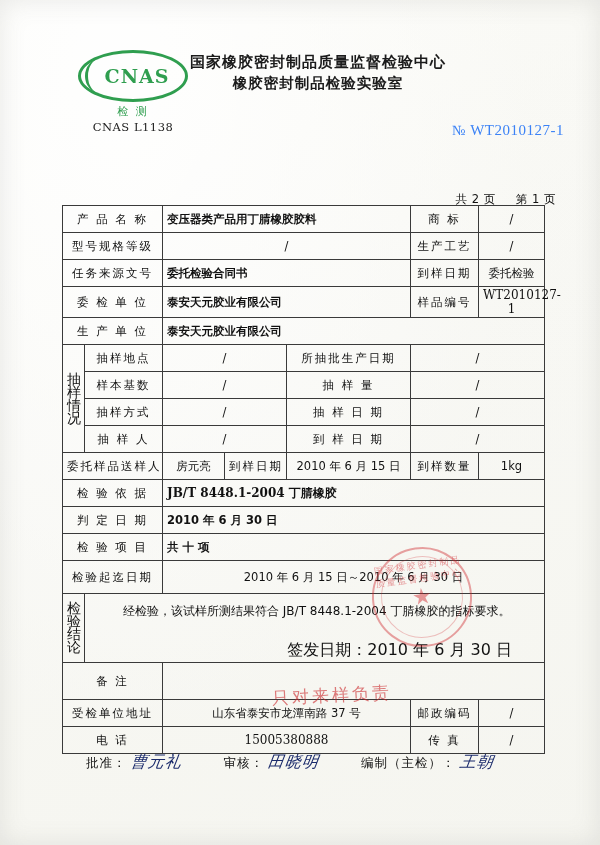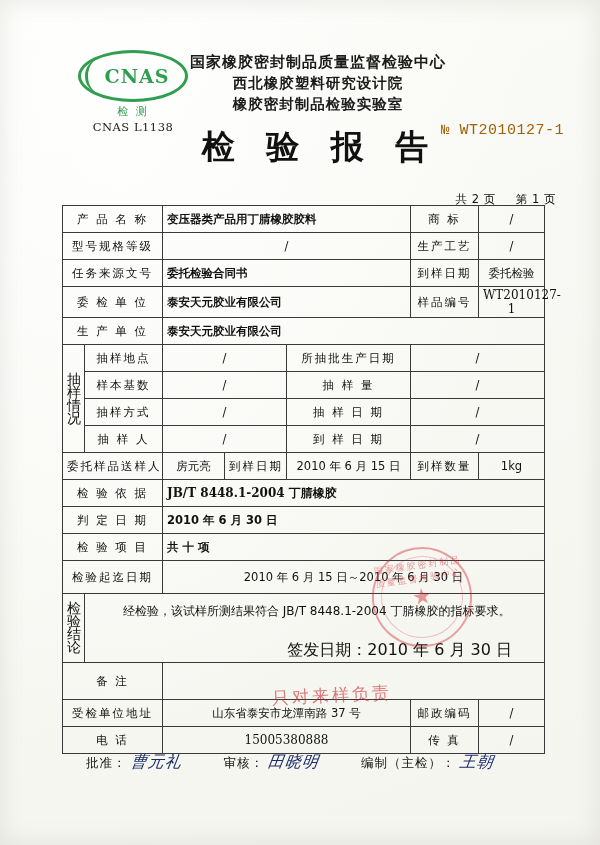--- a/index.html
+++ b/index.html
@@ -114,23 +114,23 @@
     font-size: 11.5px;
     color: #222;
     margin-top: 1px;
     letter-spacing: 0.5px;
   }
 
   .report-no {
     position: absolute;
     right: 36px;
     top: 122px;
-    font-family: Liberation Mono, monospace;
+    font-family: Liberation Serif, serif;
     font-size: 15px;
-    color: #a16207;
+    color: #3b82f6;
     letter-spacing: 0.5px;
   }
   .report-no .no-label { font-size: 14px; }
 
   .page-count {
     position: absolute;
     right: 44px;
     top: 192px;
     font-family: "DejaVu Sans", sans-serif;
     font-size: 11.5px;
@@ -281,23 +281,21 @@
   <div class="cnas">
     <div class="cnas-oval">
       <span class="cnas-text">CNAS</span>
     </div>
     <div class="cnas-cn">检 测</div>
     <div class="cnas-code">CNAS L1138</div>
   </div>
 
   <div class="header">
     <div class="org-line l1">国家橡胶密封制品质量监督检验中心</div>
-    <div class="org-line l2">西北橡胶塑料研究设计院</div>
     <div class="org-line l3">橡胶密封制品检验实验室</div>
-    <div class="report-title">检 验 报 告</div>
   </div>
 
   <div class="report-no">
     <span class="no-label">№</span>
     <span>WT2010127-1</span>
   </div>
 
   <div class="page-count">
     <span>共 2 页</span>
     <span>第 1 页</span>

